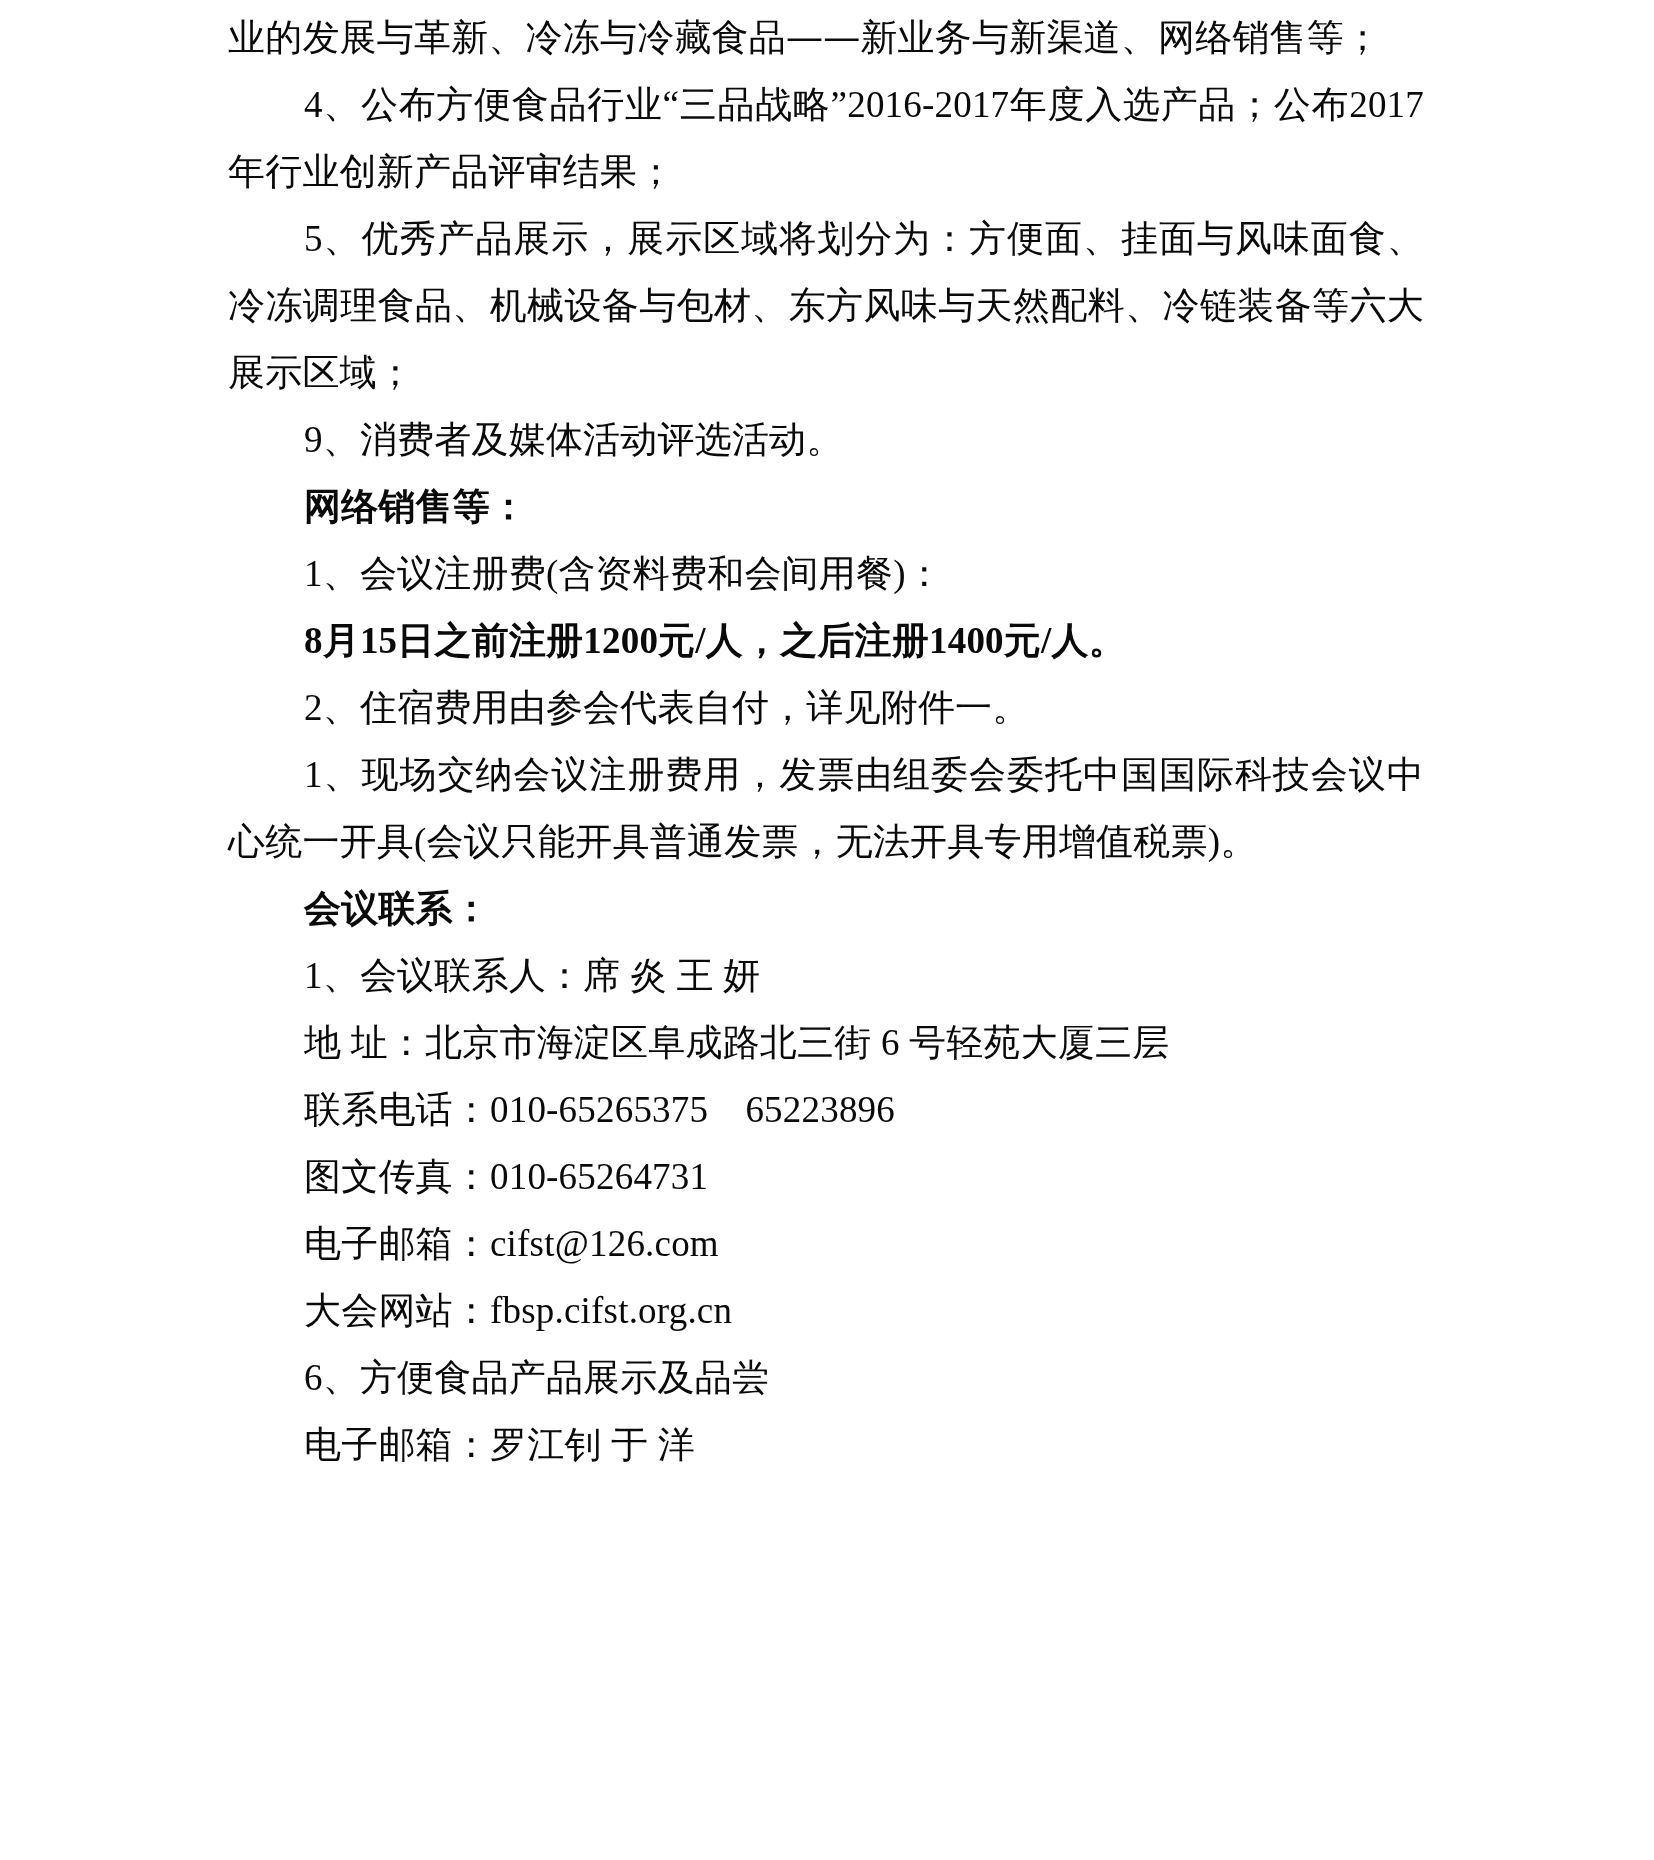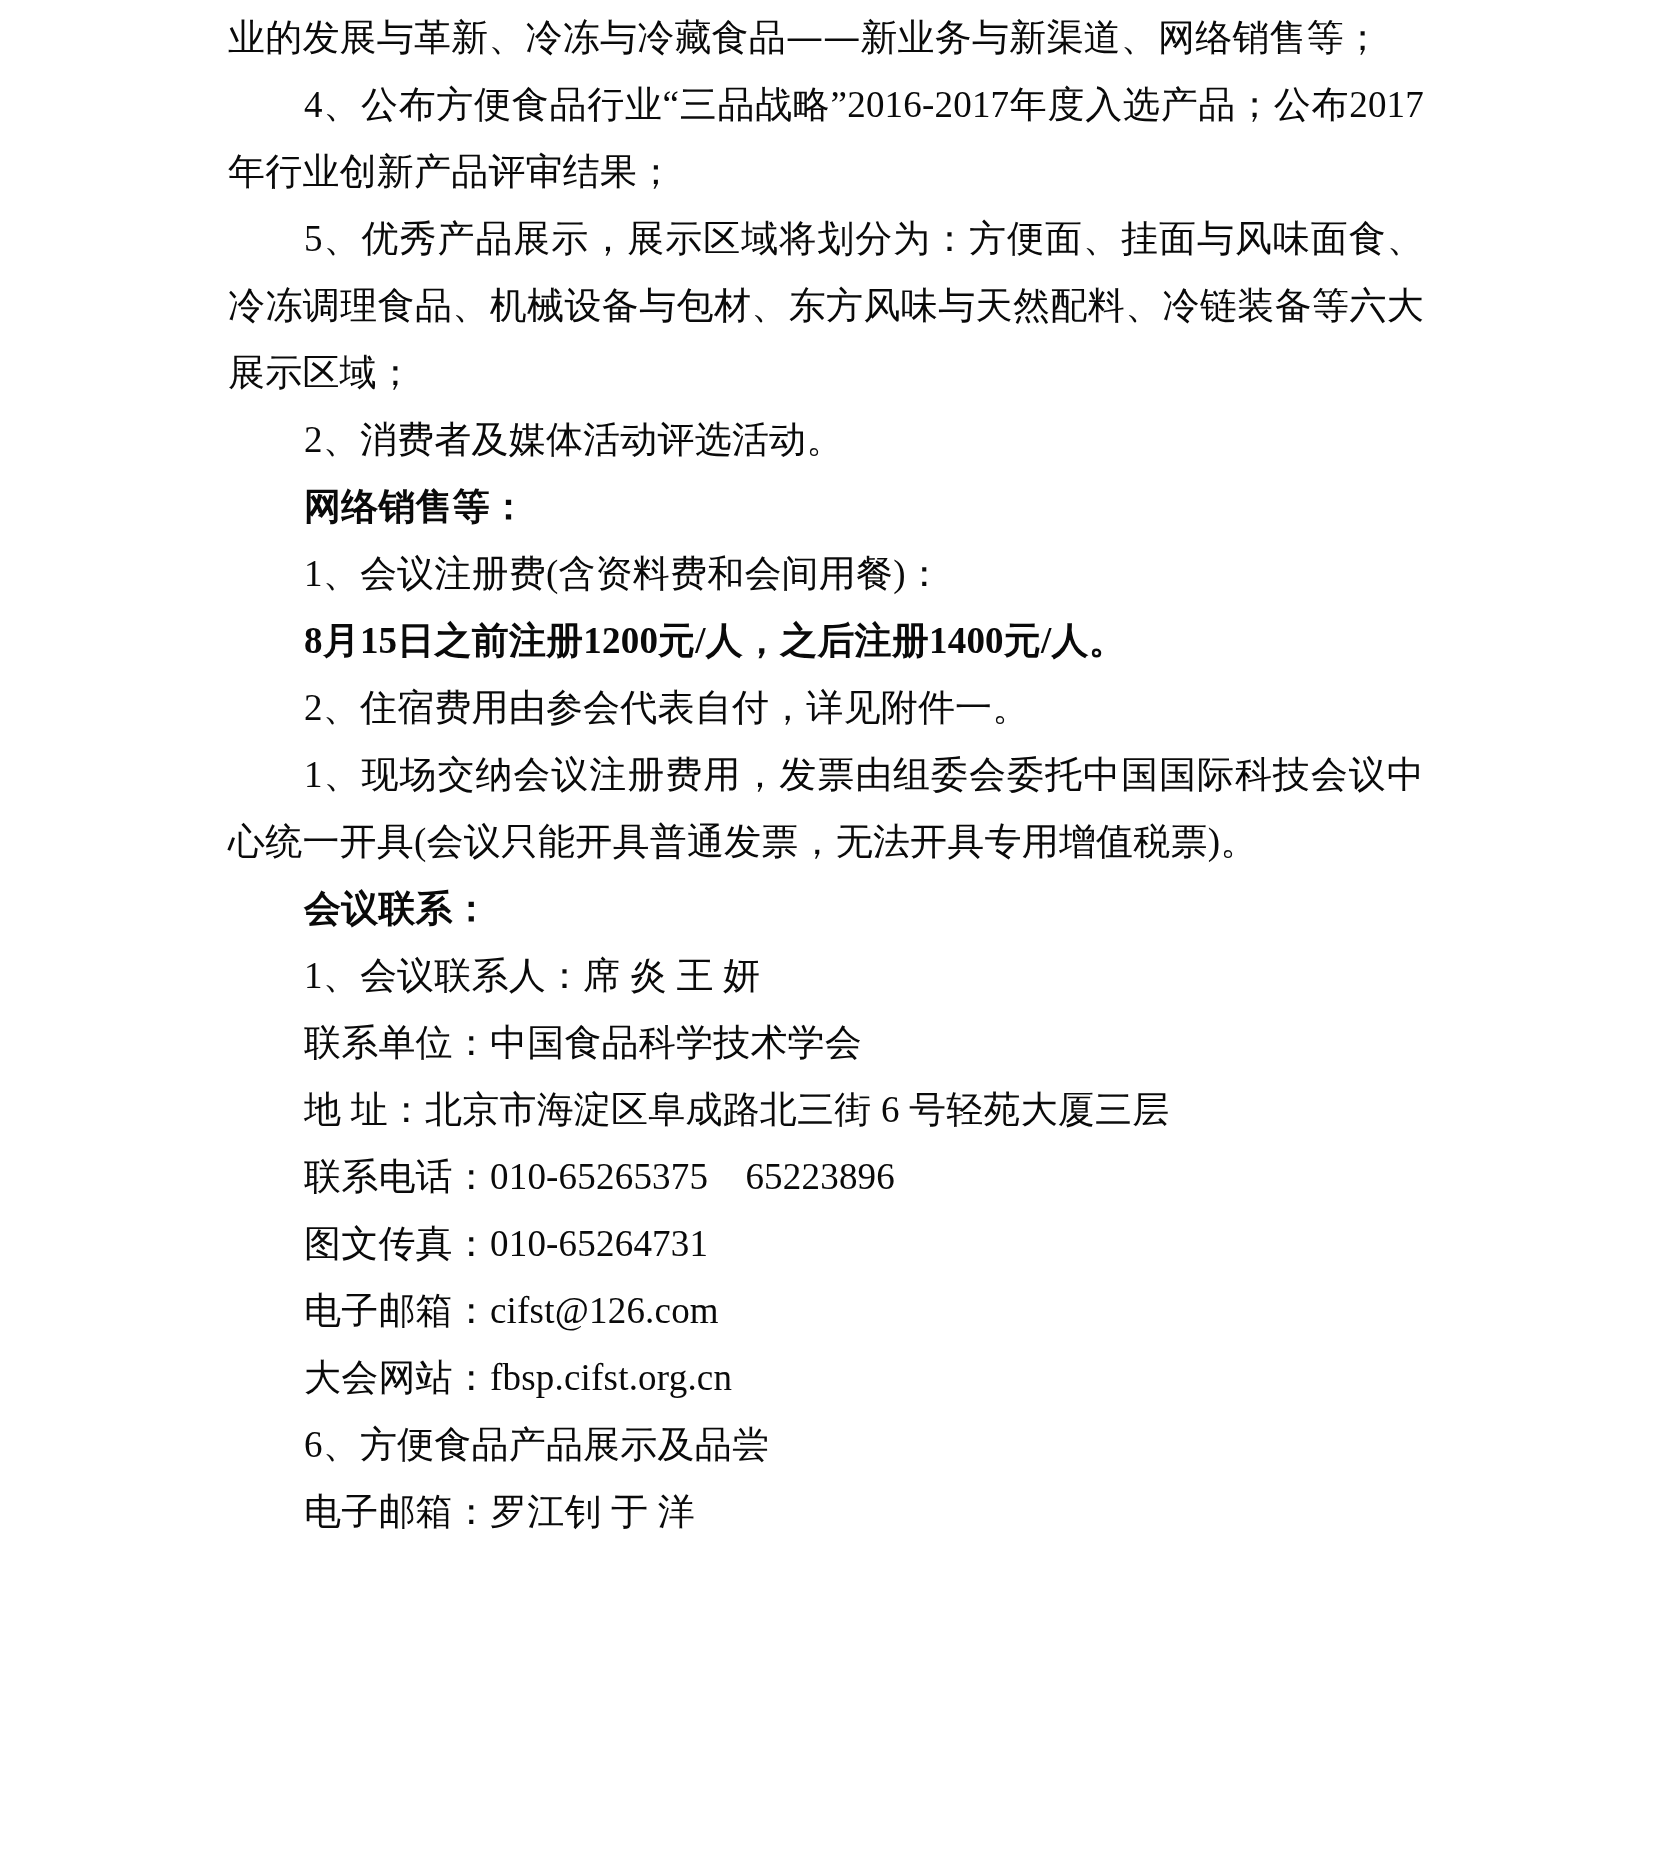--- a/index.html
+++ b/index.html
@@ -44,29 +44,28 @@
 </style>
 </head>
 <body>
 
 <div class="page">
   <div class="doc-body">
 
     <p class="">业的发展与革新、冷冻与冷藏食品——新业务与新渠道、网络销售等；</p>
     <p class="indent">4、公布方便食品行业“三品战略”2016-2017年度入选产品；公布2017年行业创新产品评审结果；</p>
     <p class="indent">5、优秀产品展示，展示区域将划分为：方便面、挂面与风味面食、冷冻调理食品、机械设备与包材、东方风味与天然配料、冷链装备等六大展示区域；</p>
-    <p class="indent nohang">2、消费者及媒体活动评选活动。</p>
+    <p class="indent nohang">9、消费者及媒体活动评选活动。</p>
     <p class="indent nohang bold">网络销售等：</p>
     <p class="indent nohang">1、会议注册费(含资料费和会间用餐)：</p>
     <p class="indent nohang bold">8月15日之前注册1200元/人，之后注册1400元/人。</p>
     <p class="indent nohang">2、住宿费用由参会代表自付，详见附件一。</p>
     <p class="indent">1、现场交纳会议注册费用，发票由组委会委托中国国际科技会议中心统一开具(会议只能开具普通发票，无法开具专用增值税票)。</p>
     <p class="indent nohang bold">会议联系：</p>
     <p class="indent nohang">1、会议联系人：席 炎 王 妍</p>
-    <p class="indent nohang">联系单位：中国食品科学技术学会</p>
     <p class="indent nohang">地 址：北京市海淀区阜成路北三街 6 号轻苑大厦三层</p>
     <p class="indent nohang">联系电话：010-65265375　65223896</p>
     <p class="indent nohang">图文传真：010-65264731</p>
     <p class="indent nohang">电子邮箱：cifst@126.com</p>
     <p class="indent nohang">大会网站：fbsp.cifst.org.cn</p>
     <p class="indent nohang">6、方便食品产品展示及品尝</p>
     <p class="indent nohang">电子邮箱：罗江钊 于 洋</p>
 
   </div>
 </div>

